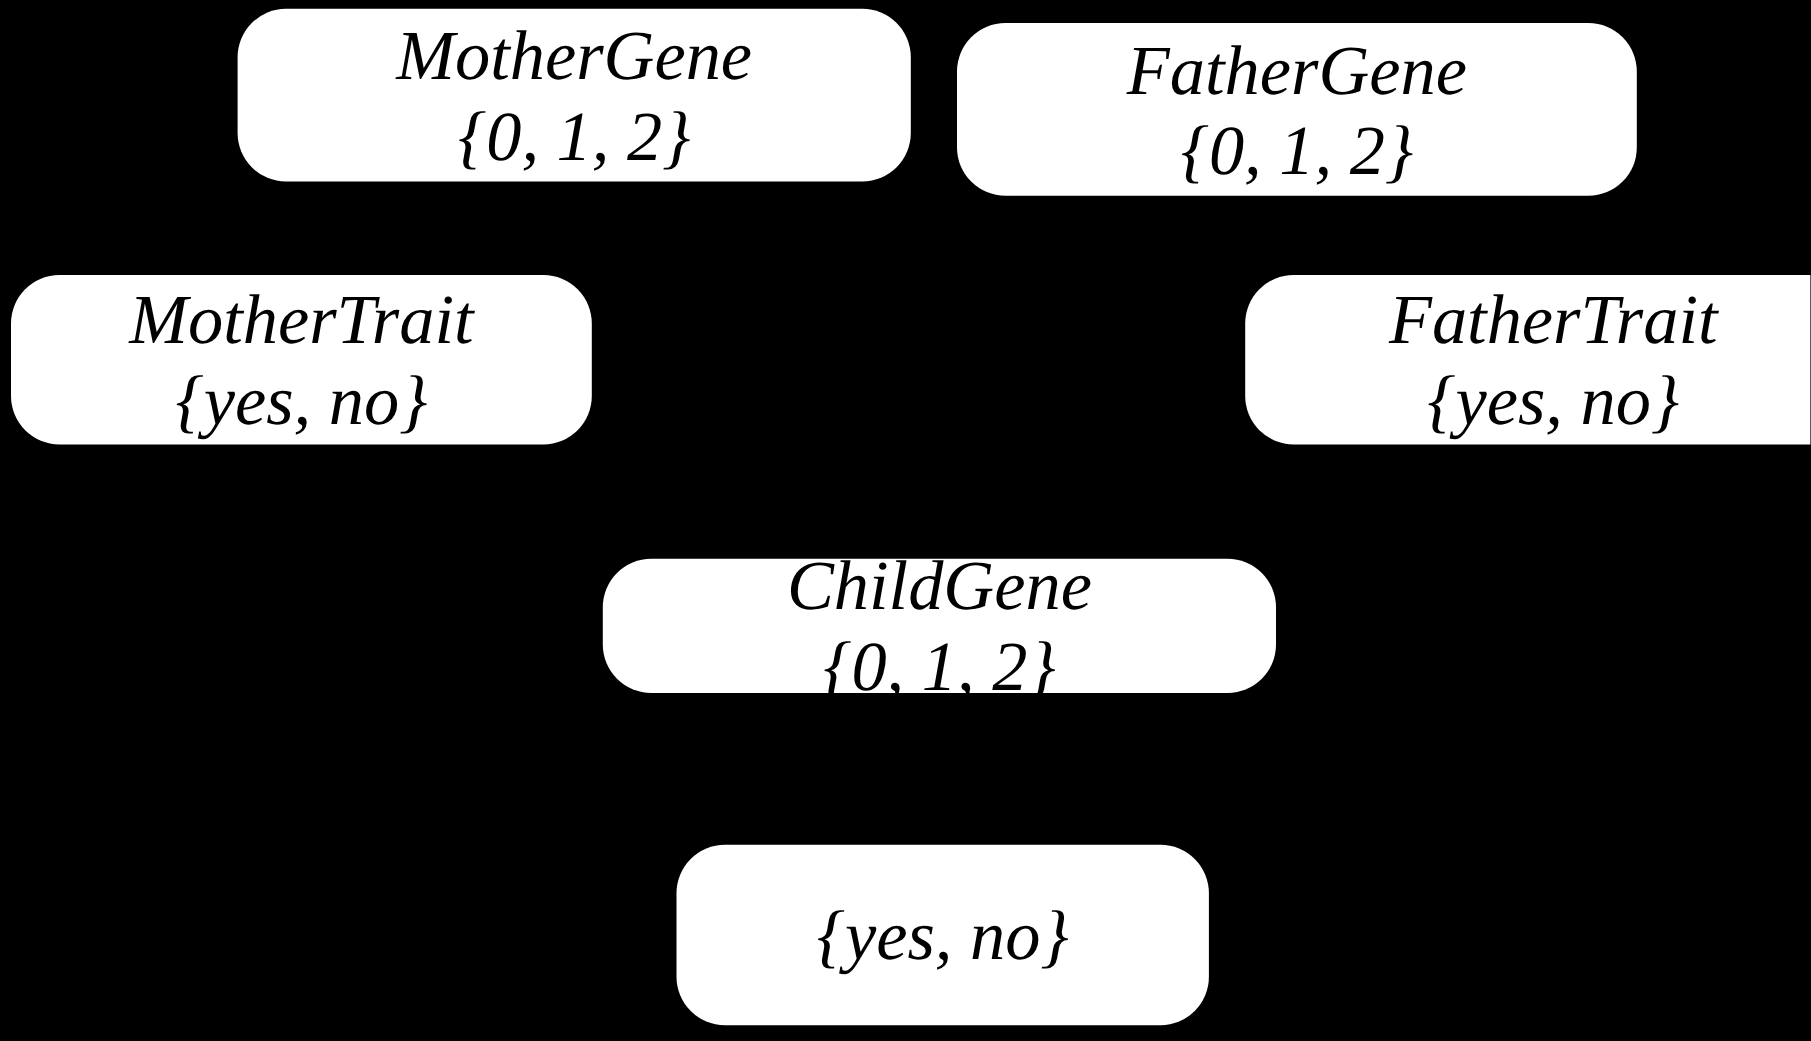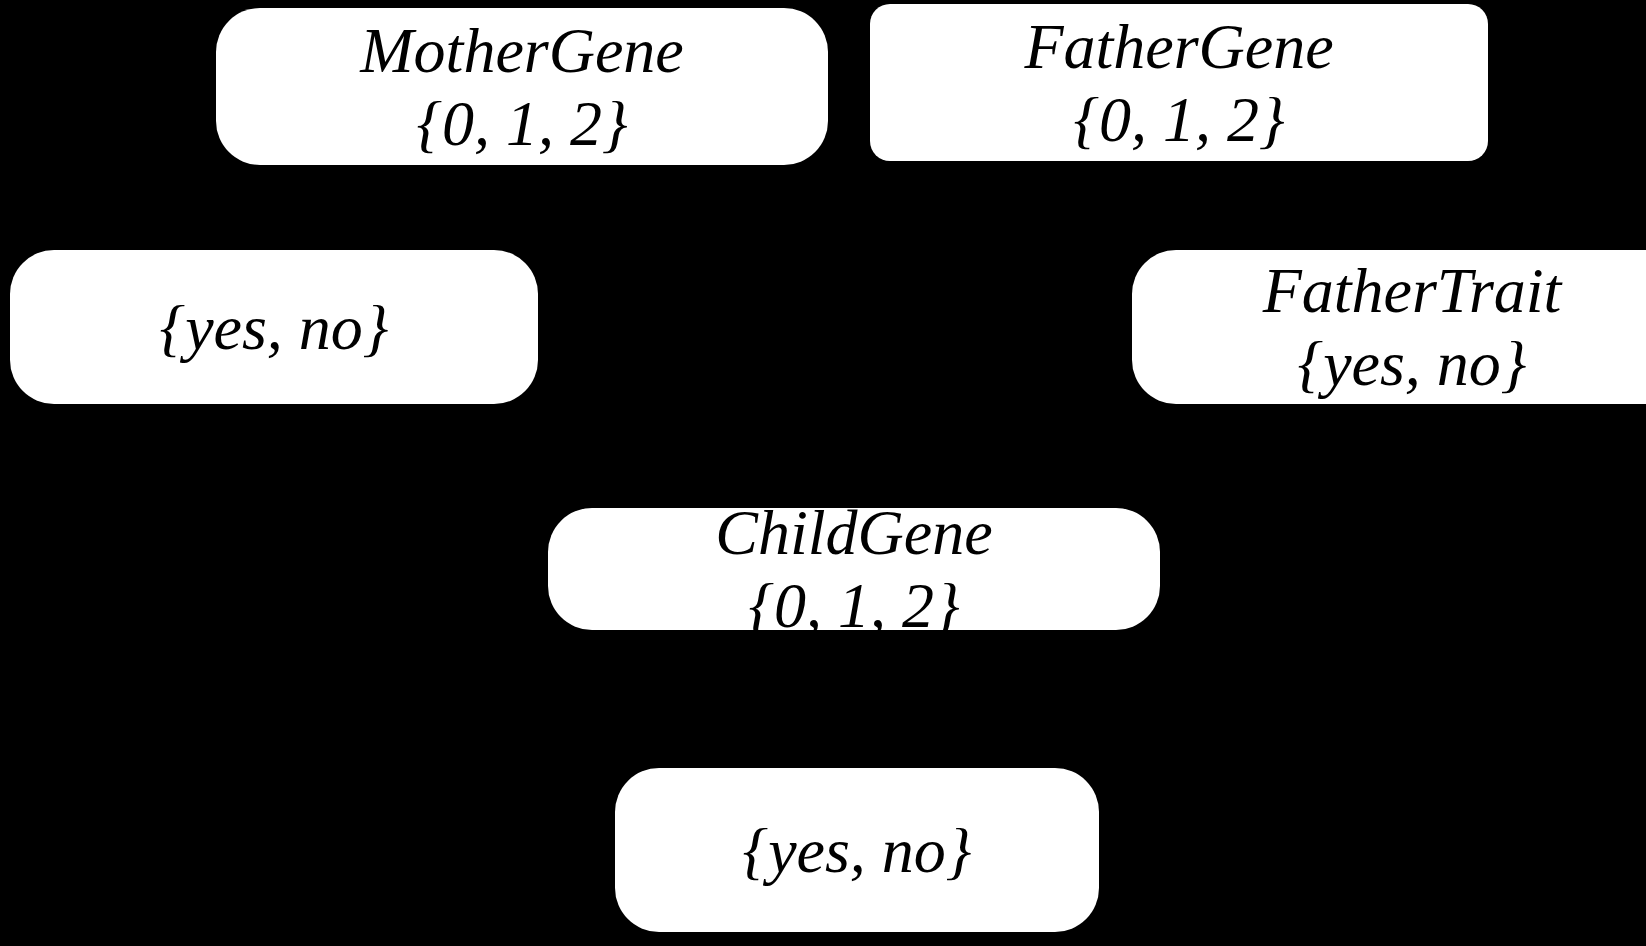--- a/index.html
+++ b/index.html
@@ -25,21 +25,21 @@
     align-items: center;
     justify-content: center;
     text-align: center;
     font-style: italic;
     font-size: 64px;
     line-height: 73px;
     white-space: nowrap;
   }
   
   #node-mother-gene  { left: 216px;  top: 8px;   width: 612px; height: 157px; text-align: right; }
-  #node-father-gene  { left: 870px;  top: 4px;   width: 618px; height: 157px; border-radius: 20px; }
+  #node-father-gene  { left: 870px;  top: 21px;   width: 618px; height: 157px; }
   #node-mother-trait { left: 10px;   top: 250px; width: 528px; height: 154px; }
   #node-father-trait { left: 1132px; top: 250px; width: 560px; height: 154px; }
   #node-child-gene   { left: 548px;  top: 508px; width: 612px; height: 122px; }
   #node-child-trait  { left: 615px;  top: 768px; width: 484px; height: 164px; }
   .node-label, .node-domain {
     display: block;
   }
 </style>
 </head>
 <body>
@@ -50,20 +50,21 @@
     <span class="node-label">MotherGene</span>
     <span class="node-domain">{0, 1, 2}</span>
   </div>
 
   <div class="node" id="node-father-gene">
     <span class="node-label">FatherGene</span>
     <span class="node-domain">{0, 1, 2}</span>
   </div>
 
   <div class="node" id="node-mother-trait">
+    <span class="node-label">MotherTrait</span>
     <span class="node-domain">{yes, no}</span>
   </div>
 
   <div class="node" id="node-father-trait">
     <span class="node-label">FatherTrait</span>
     <span class="node-domain">{yes, no}</span>
   </div>
 
   <div class="node" id="node-child-gene">
     <span class="node-label">ChildGene</span>

